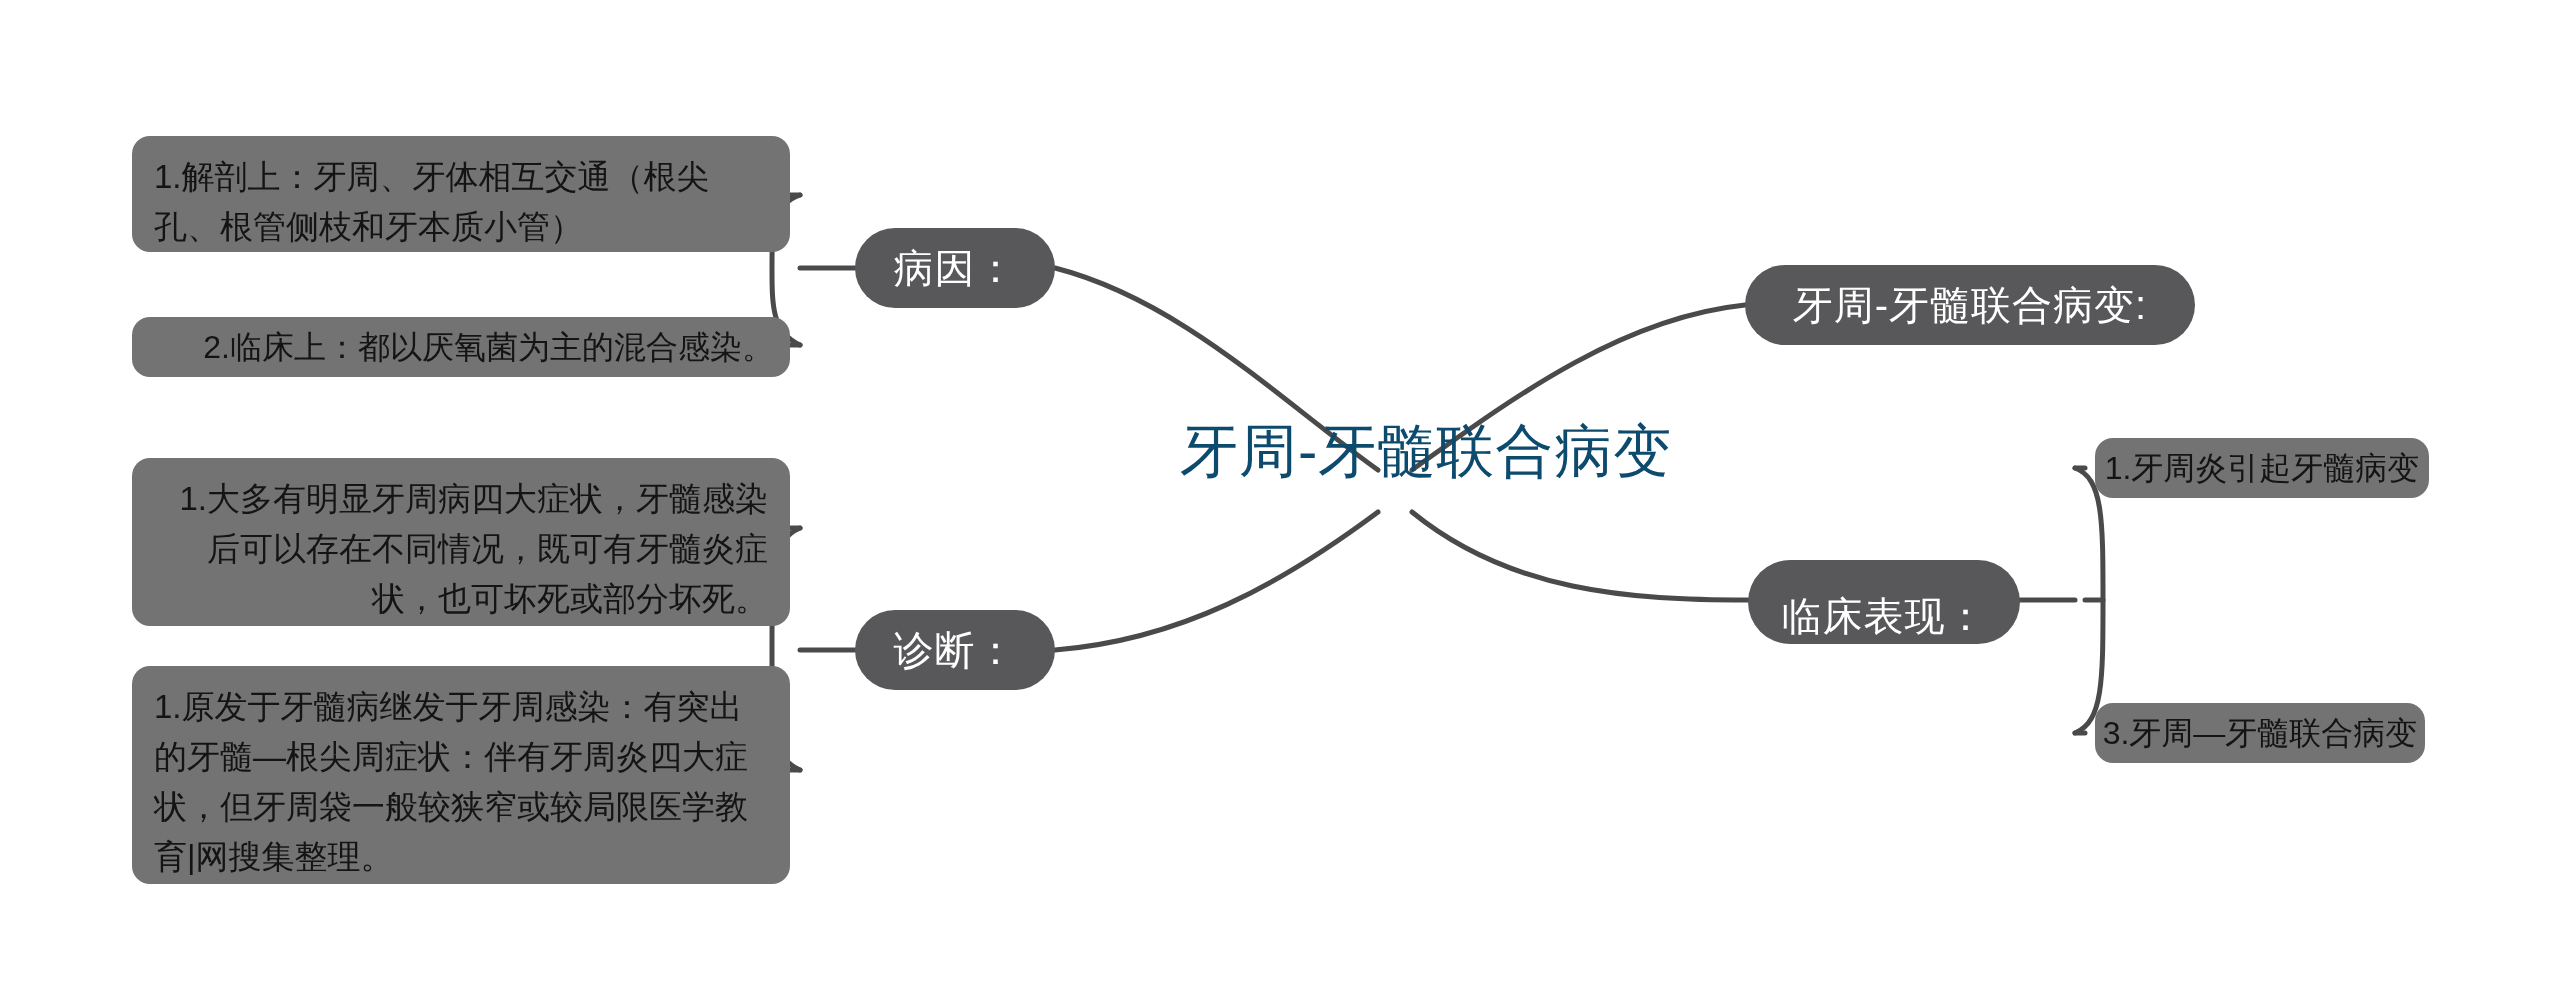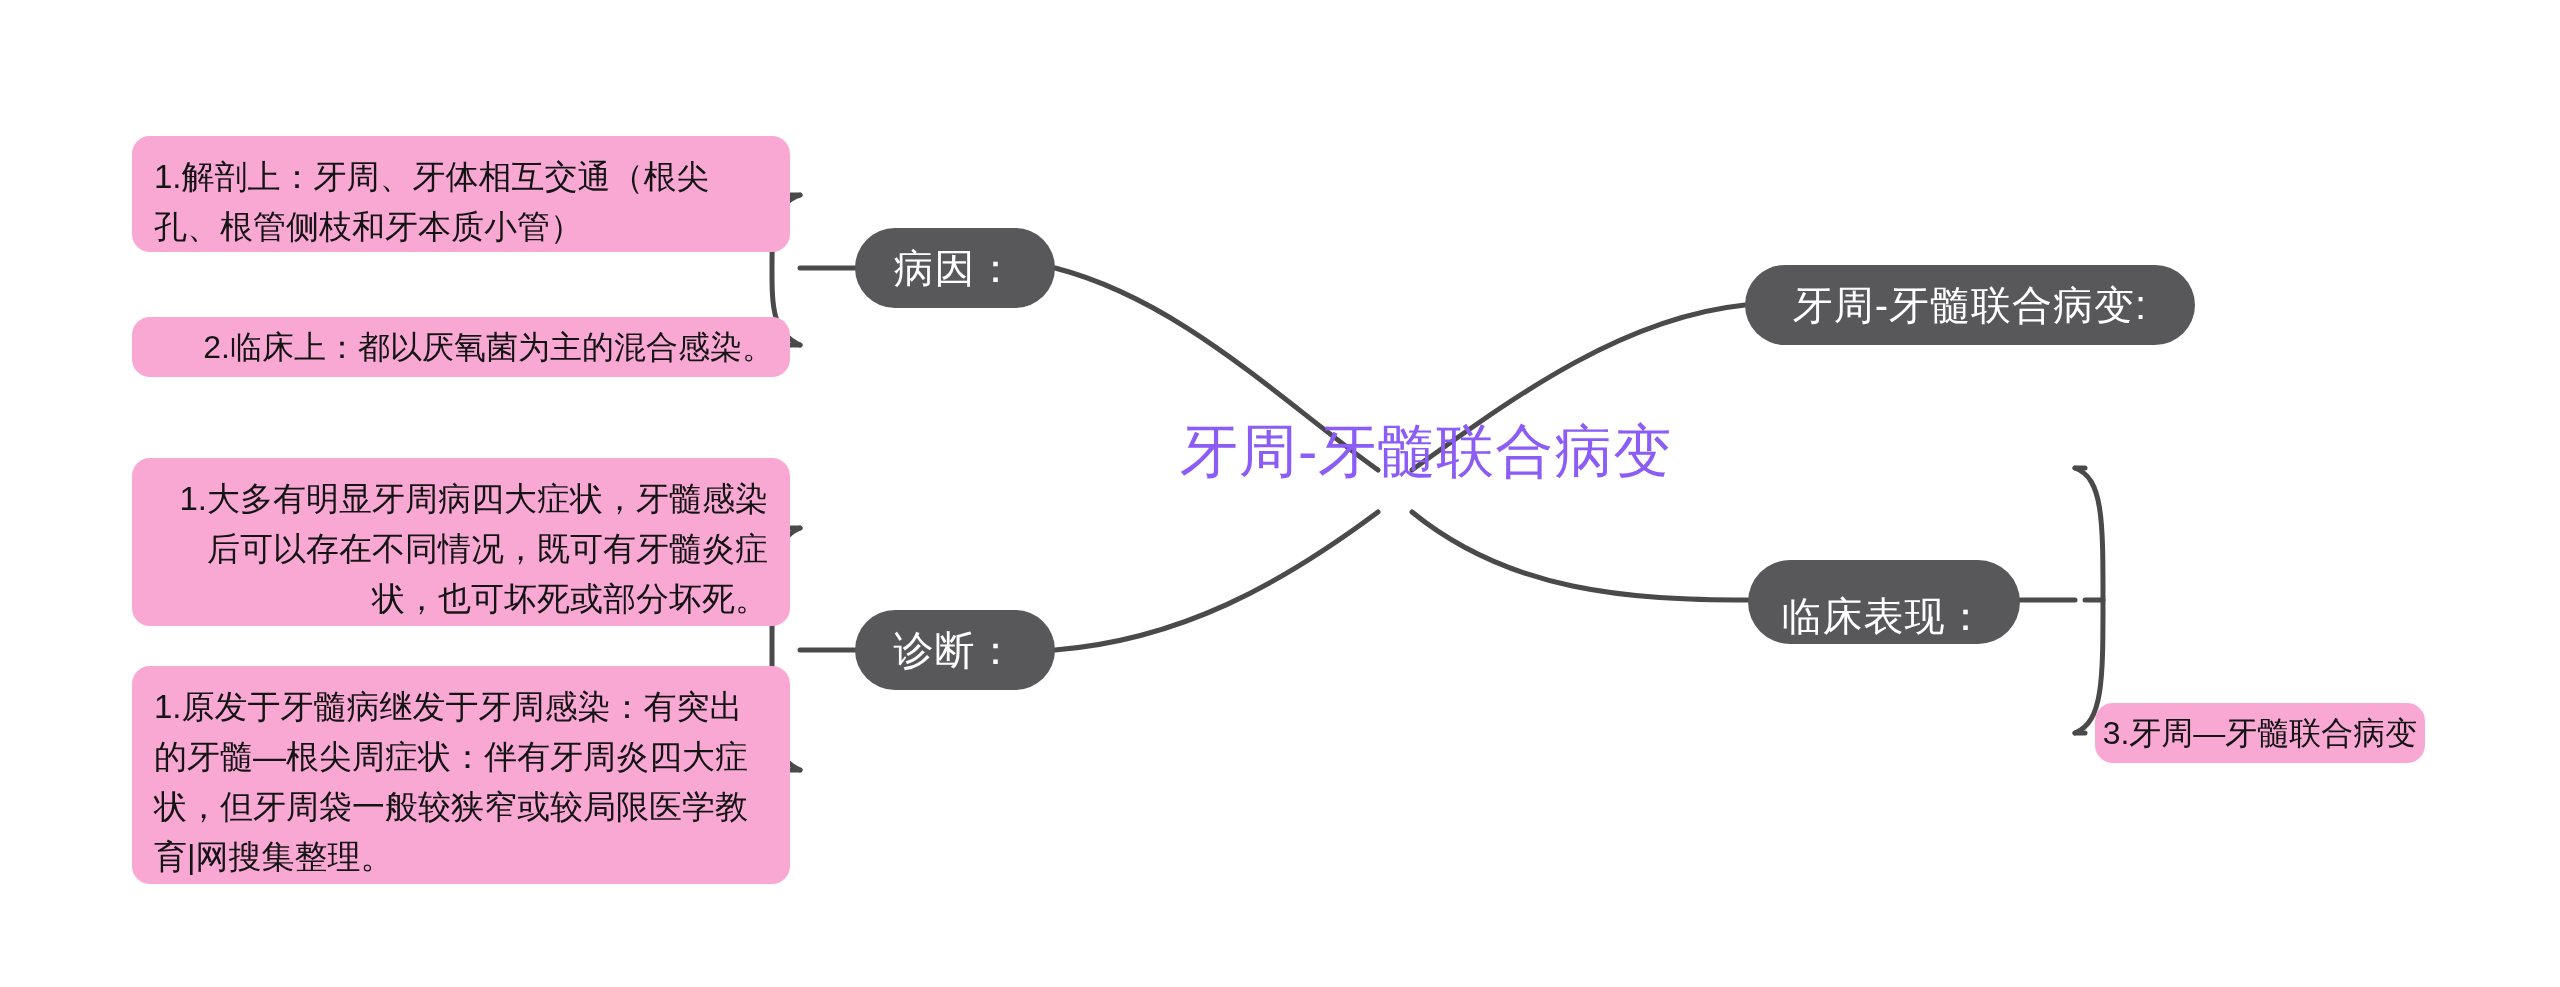--- a/index.html
+++ b/index.html
@@ -26,21 +26,21 @@
     height: 987px;
     pointer-events: none;
   }
 
   
   .root-title {
     position: absolute;
     font-size: 58px;
     line-height: 1.15;
     letter-spacing: 1px;
-    color: #8b5cf6;
+    color: #0c4a6e;
     white-space: nowrap;
     font-weight: 400;
   }
 
   
   .pill {
     position: absolute;
     background: #58585a;
     color: #ffffff;
     border-radius: 48px;
@@ -50,21 +50,21 @@
     font-size: 40px;
     letter-spacing: 1px;
     box-sizing: border-box;
     padding: 0 34px;
     white-space: nowrap;
   }
 
   
   .leaf {
     position: absolute;
-    background: #f9a8d4;
+    background: #737373;
     color: #141414;
     border-radius: 18px;
     box-sizing: border-box;
     font-size: 33px;
     line-height: 1.52;
     padding: 16px 22px;
   }
   .leaf.small {
     font-size: 32px;
     display: flex;
@@ -134,17 +134,18 @@
   </div>
 
   <div class="leaf" style="left:132px; top:136px; width:658px; height:116px;">1.解剖上：牙周、牙体相互交通（根尖孔、根管侧枝和牙本质小管）</div>
 
   <div class="leaf small right-align" style="left:132px; top:317px; width:658px; height:60px; justify-content:flex-end;">2.临床上：都以厌氧菌为主的混合感染。</div>
 
   <div class="leaf" style="left:132px; top:458px; width:658px; height:168px;text-align:right;">1.大多有明显牙周病四大症状，牙髓感染后可以存在不同情况，既可有牙髓炎症状，也可坏死或部分坏死。</div>
 
   <div class="leaf" style="left:132px; top:666px; width:658px; height:218px;">1.原发于牙髓病继发于牙周感染：有突出的牙髓—根尖周症状：伴有牙周炎四大症状，但牙周袋一般较狭窄或较局限医学教育|网搜集整理。</div>
 
+  <div class="leaf small" style="left:2095px; top:438px; width:334px; height:60px;">1.牙周炎引起牙髓病变</div>
 
 
   <div class="leaf small" style="left:2095px; top:703px; width:330px; height:60px;">3.牙周—牙髓联合病变</div>
 
 </div>
 
 </body></html>

